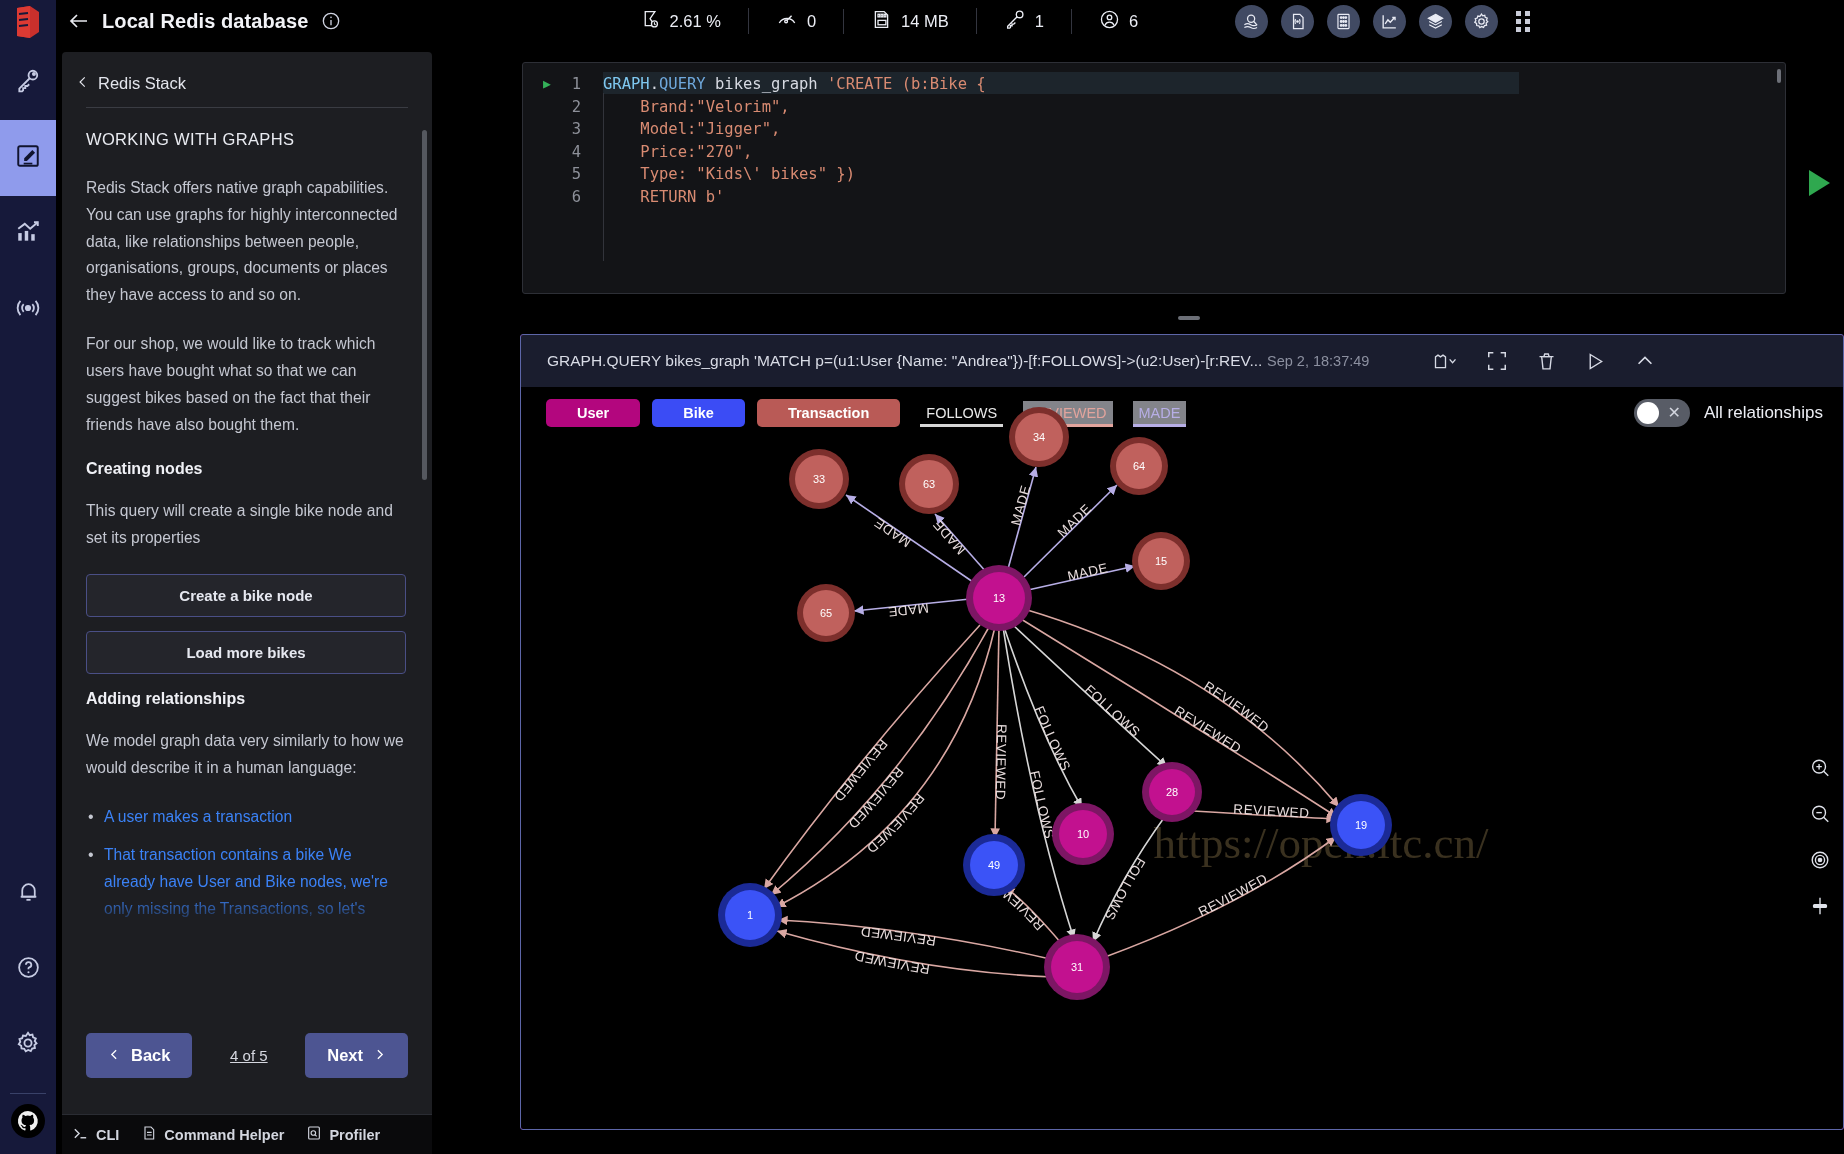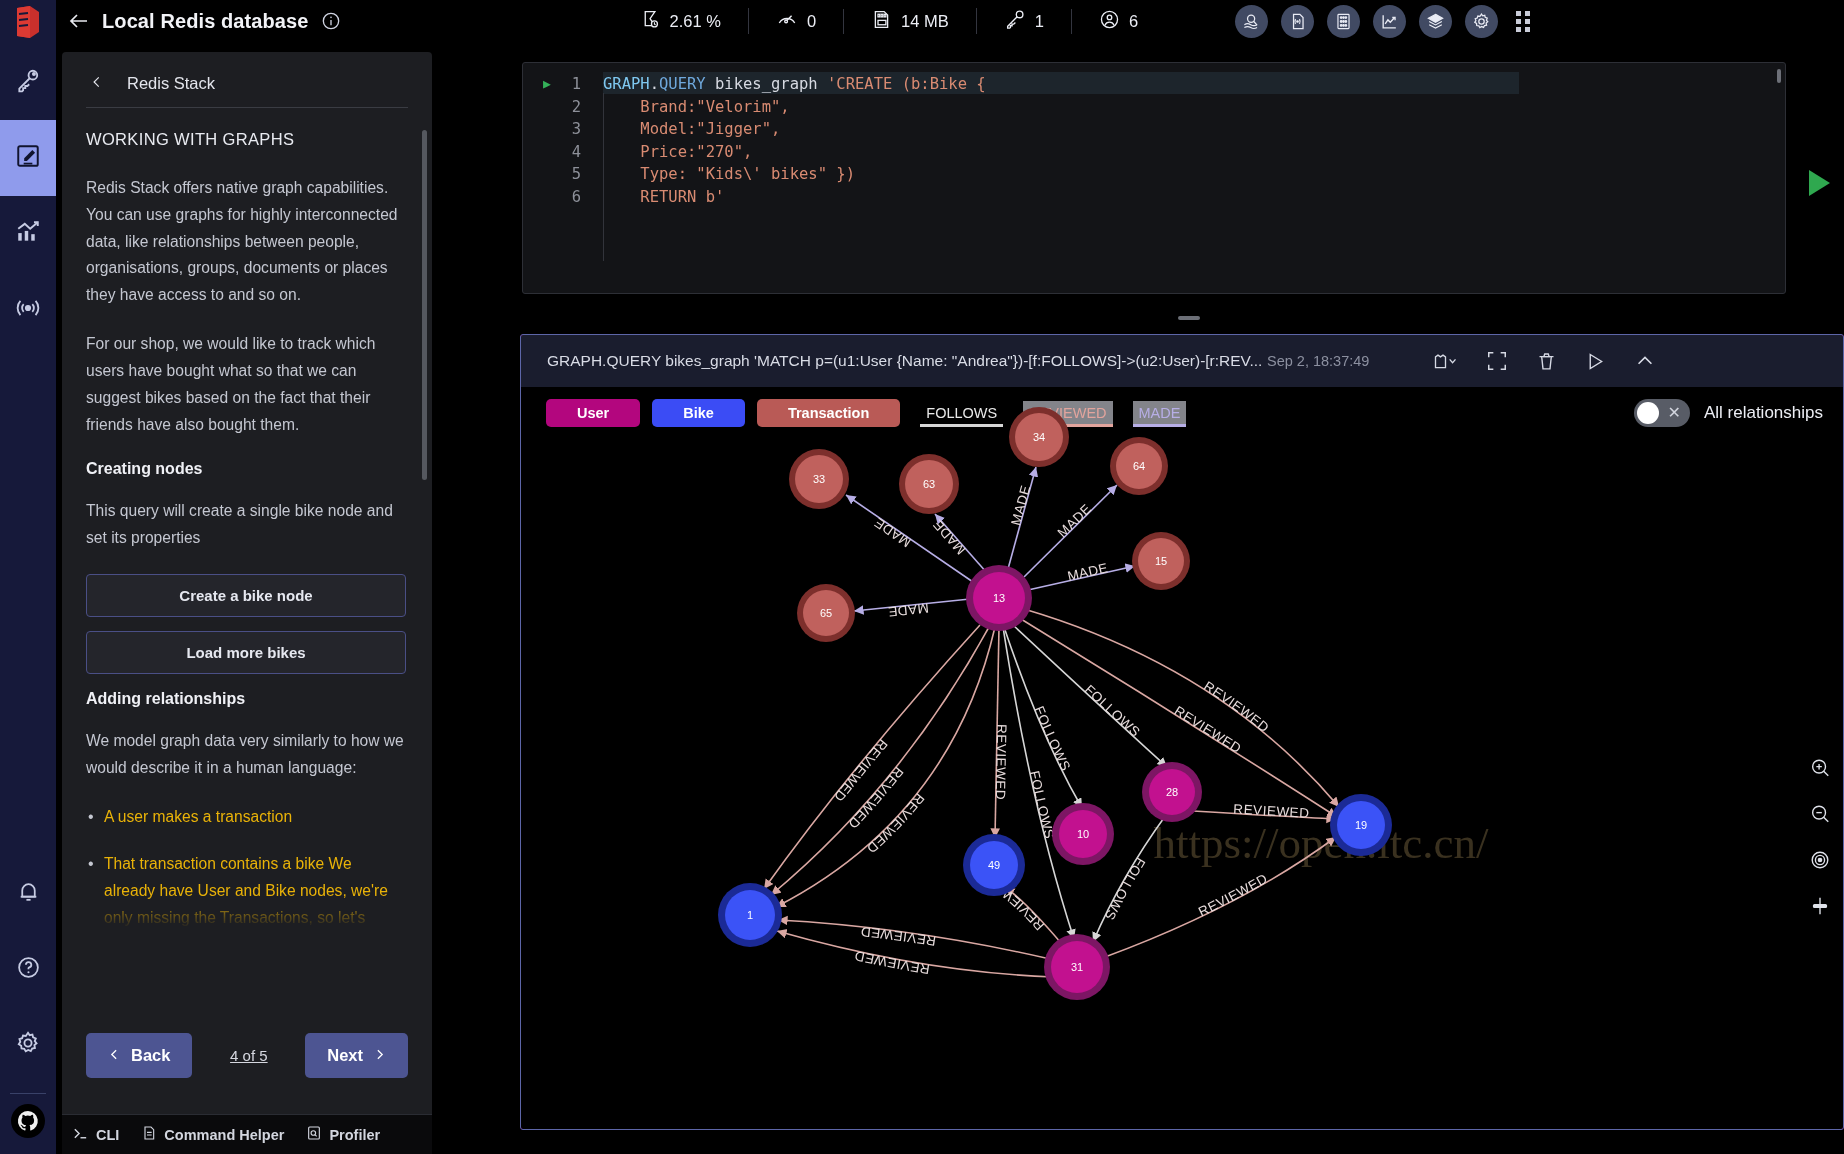--- a/index.html
+++ b/index.html
@@ -44,40 +44,40 @@
   }
   #grip { margin-left: 18px; display: grid; grid-template-columns: 6px 6px; gap: 3px; cursor: pointer; }
   #grip i { width: 5px; height: 5px; background: #c9ccd8; display: block; }
 
   
   #tutorial {
     position: absolute; left: 62px; top: 52px; width: 370px; height: 1102px;
     background: #1d1e22; border-radius: 4px; overflow: hidden;
   }
   #tut-crumb {
-    display: flex; align-items: center; gap: 23px; padding: 22px 24px 14px 28px;
+    display: flex; align-items: center; gap: 8px; padding: 22px 24px 14px 14px;
     color: #e3e5ec; font-size: 16.5px; cursor: pointer;
   }
   #tut-sep { height: 1px; background: #3a3c43; margin: 0 24px; }
   #tut-body { padding: 22px 26px 0 24px; height: 820px; overflow: hidden; position: relative; }
   #tut-body h2 {
     font-size: 16.5px; font-weight: 400; color: #e9ebf1; letter-spacing: .35px; margin-bottom: 26px;
   }
   #tut-body p { font-size: 15.6px; line-height: 1.72; color: #c4c7d1; margin-bottom: 22px; }
   #tut-body h3 { font-size: 16px; font-weight: 700; color: #f0f1f6; margin: 4px 0 20px; }
   .tut-btn {
     display: block; width: 100%; padding: 12px 0; margin-bottom: 14px;
     background: #24252b; border: 1px solid #4a4f86; border-radius: 4px;
     color: #e6e8f0; font-size: 15px; font-weight: 600; font-family: inherit;
     cursor: pointer; text-align: center;
   }
   #tut-body ul { list-style: none; margin: 4px 0 0 0; }
   #tut-body ul li {
     position: relative; padding-left: 18px; font-size: 15.6px; line-height: 1.72;
-    color: #eab308; margin-bottom: 21px;
+    color: #3b82f6; margin-bottom: 12px;
   }
   #tut-body ul li::before {
     content: "\2022"; position: absolute; left: 2px; top: -1px; color: #c4c7d1; font-size: 16px;
   }
   #tut-scrollbar { position: absolute; right: 5px; top: 78px; width: 5px; height: 350px; background: #55585f; border-radius: 3px; }
   #tut-fade { position:absolute; left:0; right:0; bottom:0; height: 34px; background: linear-gradient(to bottom, rgba(29,30,34,0), #1d1e22); }
 
   #tut-footer {
     position: absolute; left: 0; bottom: 52px; width: 370px; height: 94px;
     background: #1d1e22; display: flex; align-items: center; justify-content: space-between;

